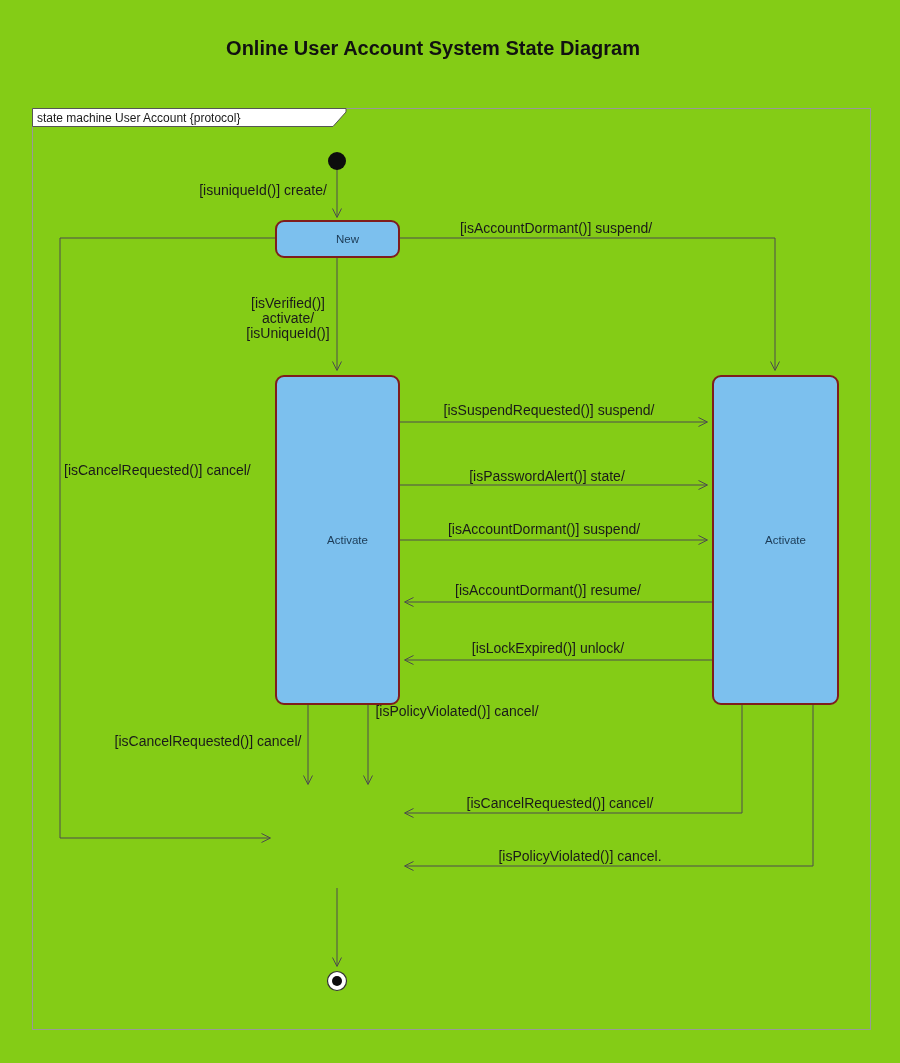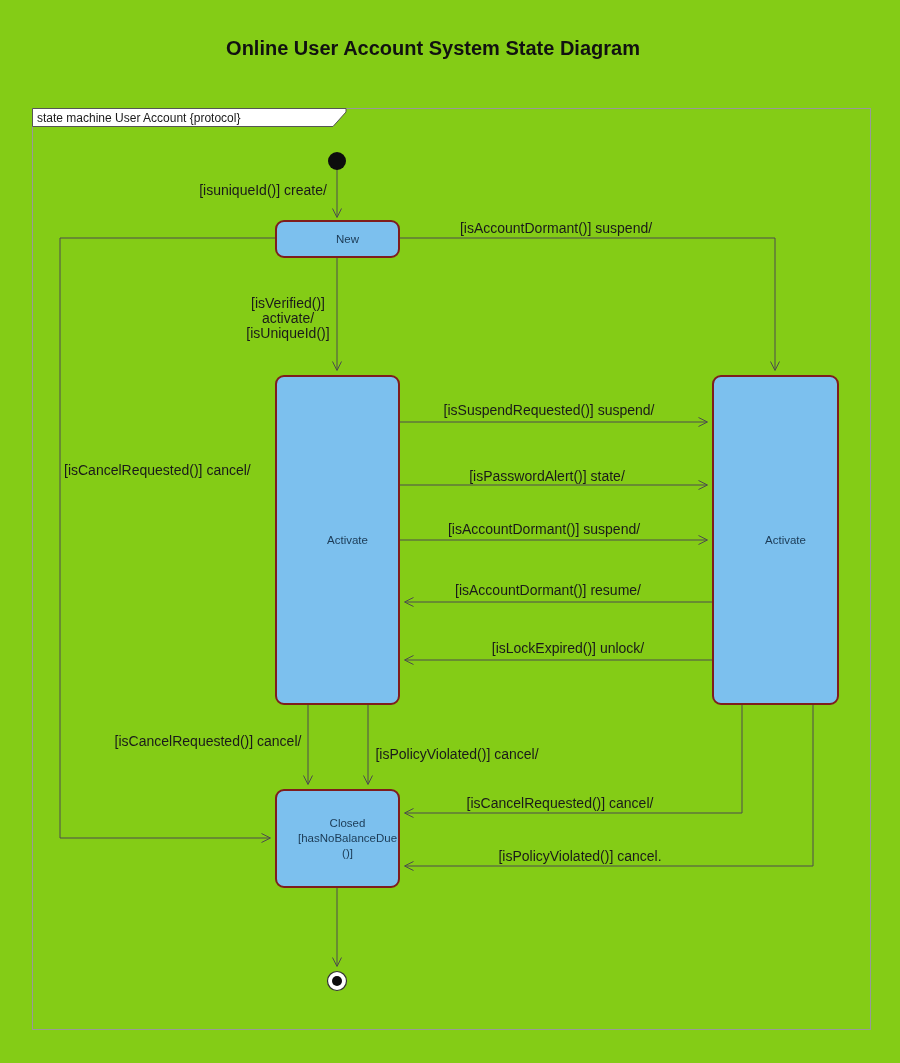--- a/index.html
+++ b/index.html
@@ -92,51 +92,44 @@
   </div>
 
   <div class="state" style="left:275px; top:375px; width:125px; height:330px;">
     <span>Activate</span>
   </div>
 
   <div class="state" style="left:712px; top:375px; width:127px; height:330px;">
     <span>Activate</span>
   </div>
 
-  <div class="state" style="left:275px; top:789px; width:125px; height:99px;">
-    <div>
-      <div>Closed</div>
-      <div>[hasNoBalanceDue</div>
-      <div>()]</div>
-    </div>
-  </div>
 
   <div class="t-label" style="left:263px; top:190px;">[isuniqueId()] create/</div>
 
   <div class="t-label" style="left:288px; top:318px;">
     <div>[isVerified()]</div>
     <div>activate/</div>
     <div>[isUniqueId()]</div>
   </div>
 
   <div class="t-label" style="left:556px; top:228px;">[isAccountDormant()] suspend/</div>
 
   <div class="t-label" style="left:549px; top:410px;text-align:right;">[isSuspendRequested()] suspend/</div>
 
   <div class="t-label" style="left:547px; top:476px;">[isPasswordAlert()] state/</div>
 
   <div class="t-label" style="left:544px; top:529px;">[isAccountDormant()] suspend/</div>
 
   <div class="t-label" style="left:548px; top:590px;">[isAccountDormant()] resume/</div>
 
-  <div class="t-label" style="left:568px; top:648px;">[isLockExpired()] unlock/</div>
+  <div class="t-label" style="left:548px; top:648px;">[isLockExpired()] unlock/</div>
 
   <div class="t-label left-anchor" style="left:64px; top:470px;">[isCancelRequested()] cancel/</div>
 
   <div class="t-label" style="left:208px; top:741px;">[isCancelRequested()] cancel/</div>
 
-  <div class="t-label" style="left:457px; top:754px;">[isPolicyViolated()] cancel/</div>
+  <div class="t-label" style="left:457px; top:711px;">[isPolicyViolated()] cancel/</div>
 
   <div class="t-label" style="left:560px; top:803px;">[isCancelRequested()] cancel/</div>
 
   <div class="t-label" style="left:563px; top:856px;margin-left:17px;">[isPolicyViolated()] cancel.</div>
 
 </div>
 
 </body></html>

